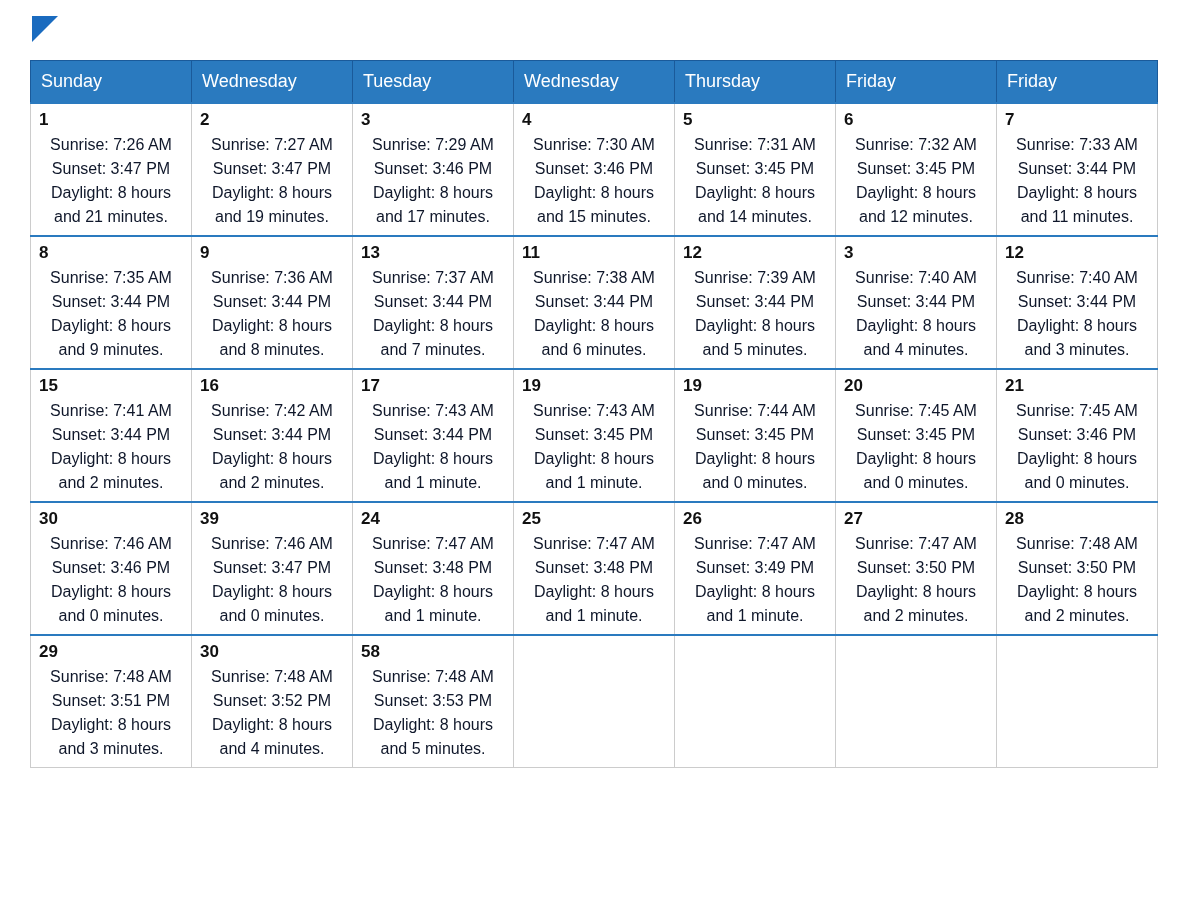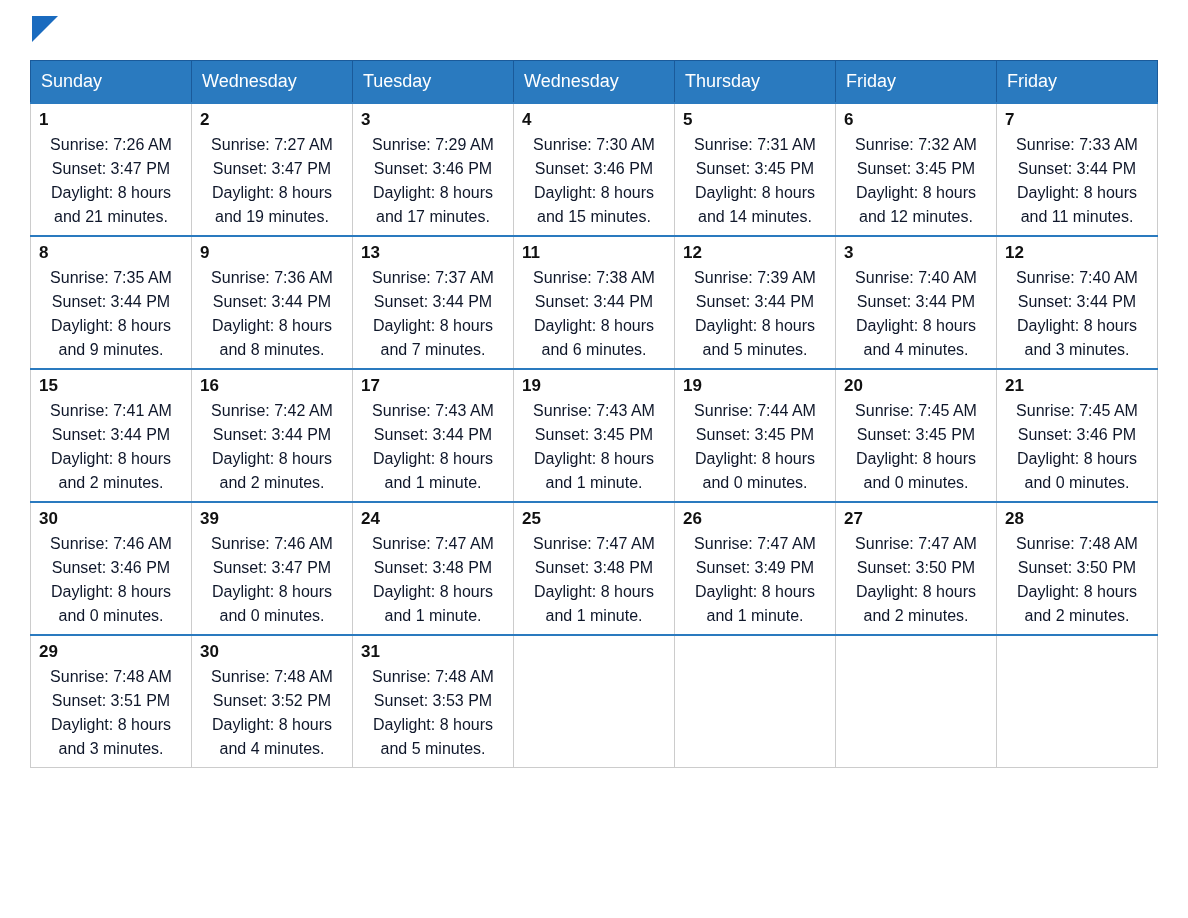--- a/index.html
+++ b/index.html
@@ -259,21 +259,21 @@
       <tr>
         <td>
         <span class="day-number">29</span>
         <div class="day-info">Sunrise: 7:48 AM<br>Sunset: 3:51 PM<br>Daylight: 8 hours <br>and 3 minutes.</div>
       </td>
         <td>
         <span class="day-number">30</span>
         <div class="day-info">Sunrise: 7:48 AM<br>Sunset: 3:52 PM<br>Daylight: 8 hours <br>and 4 minutes.</div>
       </td>
         <td>
-        <span class="day-number">31</span>
+        <span class="day-number">58</span>
         <div class="day-info">Sunrise: 7:48 AM<br>Sunset: 3:53 PM<br>Daylight: 8 hours <br>and 5 minutes.</div>
       </td>
         <td class="empty-cell"></td>
         <td class="empty-cell"></td>
         <td class="empty-cell"></td>
         <td class="empty-cell"></td>
       </tr>
     </tbody>
 </table>
 

